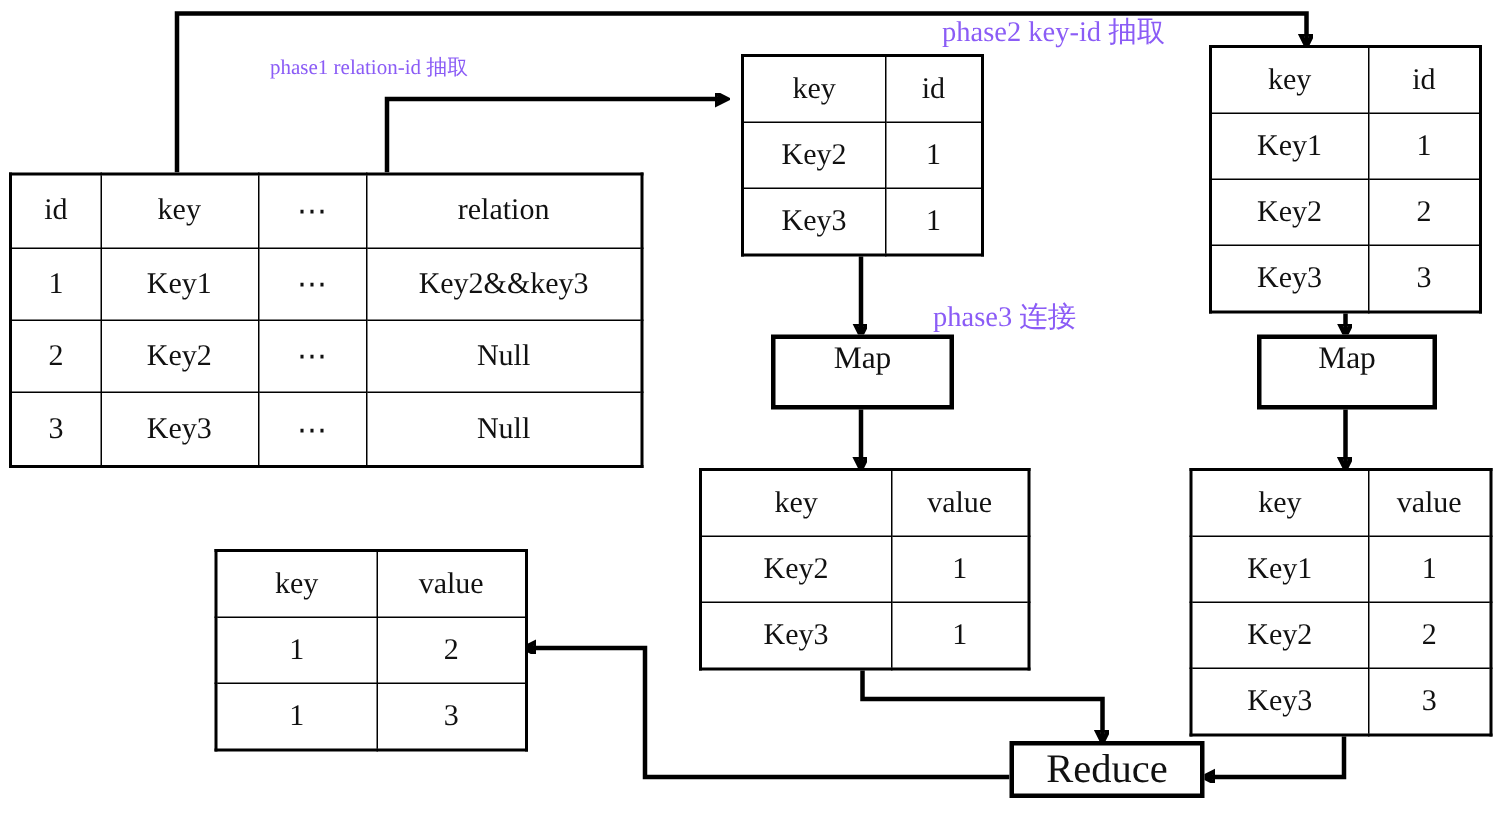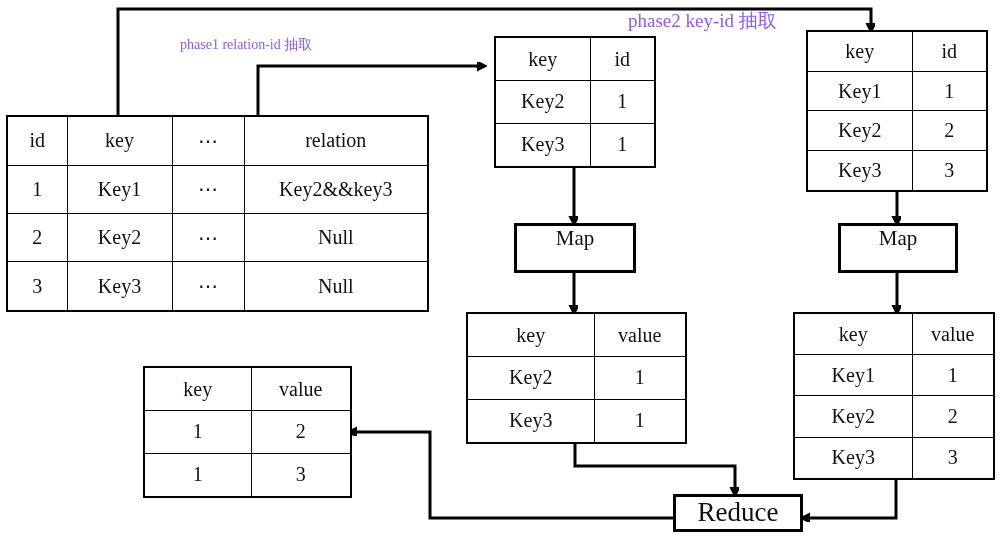--- a/index.html
+++ b/index.html
@@ -23,21 +23,21 @@
     background: #fff;
     border: 2px solid #000;
     table-layout: fixed;
   }
   .tbl td {
     border: 1.5px solid #000;
     text-align: center;
     vertical-align: middle;
     color: #111;
     font-weight: 400;
-    padding: 0;
+    padding: 10px;
   }
   
   .procbox {
     position: absolute;
     border: 3.5px solid #000;
     background: #fff;
     display: flex;
     align-items: flex-start;
     justify-content: center;
     color: #111;
@@ -97,20 +97,23 @@
   </svg>
 
   <div class="lbl" style="left:180px; top:36px; font-size:14px;">
     <span>phase1 relation-id 抽取</span>
   </div>
 
   <div class="lbl" style="left:628px; top:8px; font-size:19px;">
     <span>phase2 key-id 抽取</span>
   </div>
 
+  <div class="lbl" style="left:622px; top:198px; font-size:19px;">
+    <span>phase3 连接</span>
+  </div>
 
   <table class="tbl" style="left:6px; top:115px; width:421px; height:197px; font-size:20px;">
     <colgroup>
       <col style="width:60px">
         <col style="width:105px">
       <col style="width:72px">
         <col style="width:184px">
     </colgroup>
     <tbody>
       <tr>

